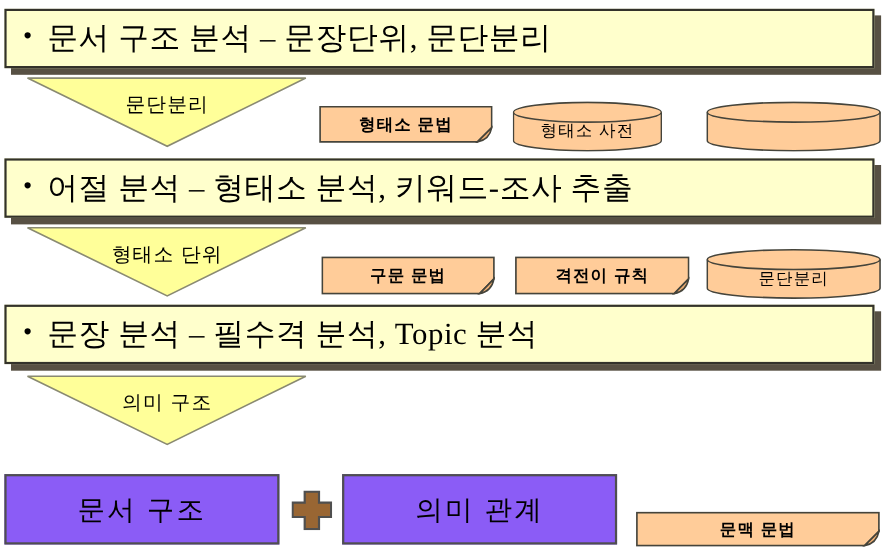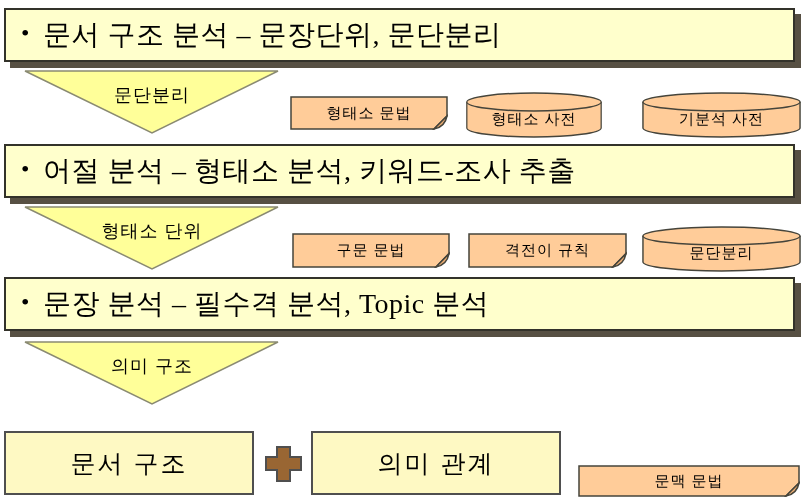--- a/index.html
+++ b/index.html
@@ -23,27 +23,27 @@
     position:absolute; left:0; right:0; top:13px; text-align:center;
     font-size:18px; letter-spacing:1px;
   }
   
   .shape { position:absolute; }
   .shape svg { position:absolute; left:0; top:0; width:100%; height:100%; }
   .shape .shape-label {
     position:absolute; left:0; right:0; text-align:center;
     font-size:15px; letter-spacing:1px;
   }
-  .note .shape-label { top:8px; }
+  .note .shape-label { top:8px;font-weight:bold; }
   .note-sm .shape-label { top:7px; }
   .cylinder .shape-label { top:18px; }
   
   .output-box {
     position:absolute; top:431px; height:64px; box-sizing:border-box;
-    background:#fef9c3; border:2px solid #4f4f4f;
+    background:#8b5cf6; border:2px solid #4f4f4f;
     display:flex; align-items:center; justify-content:center;
     font-size:25px; letter-spacing:2px;
   }
   .plus { position:absolute; left:265px; top:446px; width:37px; height:36px; }
 </style>
 </head>
 <body>
 
 <div class="canvas">
 
@@ -91,21 +91,20 @@
       <path d="M1,10 L1,36 A82,9 0 0 0 165,36 L165,10" fill="#FFCC99" stroke="#45443b" stroke-width="1.5"></path>
       <ellipse cx="83" cy="10" rx="82" ry="9" fill="#FFCC99" stroke="#45443b" stroke-width="1.5"></ellipse>
     </svg>
     <div class="shape-label">형태소 사전</div>
   </div>
   <div class="shape cylinder" style="left:642px; top:92px; width:159px; height:46px">
     <svg viewBox="0 0 166 46" preserveAspectRatio="none">
       <path d="M1,10 L1,36 A82,9 0 0 0 165,36 L165,10" fill="#FFCC99" stroke="#45443b" stroke-width="1.5"></path>
       <ellipse cx="83" cy="10" rx="82" ry="9" fill="#FFCC99" stroke="#45443b" stroke-width="1.5"></ellipse>
     </svg>
-    <div class="shape-label">기분석 사전</div>
   </div>
 
   <div class="shape note" style="left:468px; top:233px; width:159px; height:35px">
     <svg viewBox="0 0 158 34" preserveAspectRatio="none">
       <polygon points="1,1 157,1 157,20 144,33 1,33" fill="#FFCC99" stroke="#45443b" stroke-width="1.5"></polygon>
       <path d="M144,33 Q155,31 157,20 Z" fill="#EFAF74" stroke="#45443b" stroke-width="1.5"></path>
     </svg>
     <div class="shape-label">격전이 규칙</div>
   </div>
   <div class="shape note" style="left:292px; top:233px; width:158px; height:35px">

